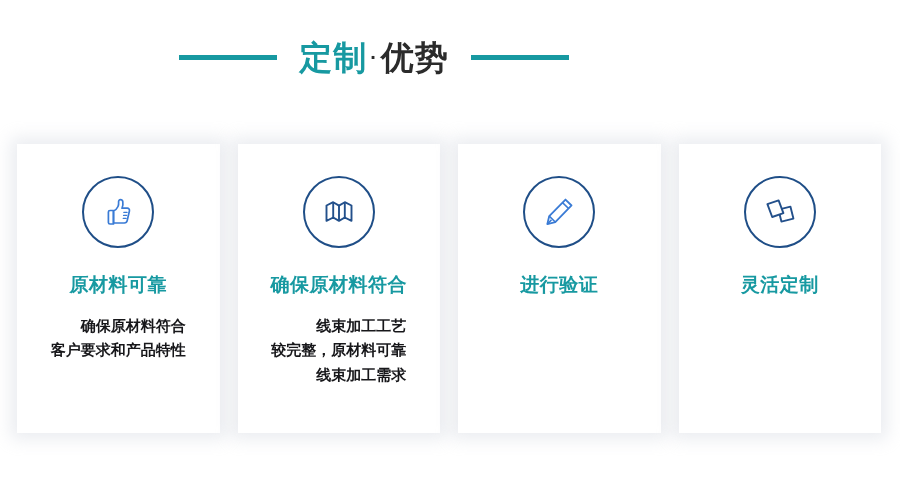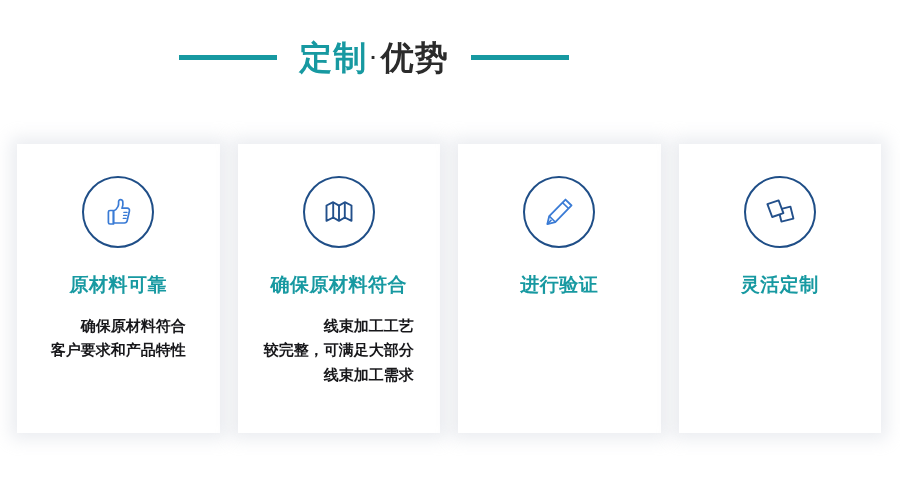--- a/index.html
+++ b/index.html
@@ -150,21 +150,21 @@
         <svg width="36" height="36" viewBox="0 0 36 36" fill="none">
           <path d="M5.5 11.5 L12.2 8.2 L18 11.6 L23.8 8.2 L30.5 11.5 L30.5 26.8
                    L23.8 23.5 L18 26.9 L12.2 23.5 L5.5 26.8 Z" stroke="#23508b" stroke-width="1.9" stroke-linejoin="round"></path>
           <path d="M12.2 8.2 L12.2 23.5" stroke="#23508b" stroke-width="1.9" stroke-linejoin="round"></path>
           <path d="M18 11.6 L18 26.9" stroke="#23508b" stroke-width="1.9" stroke-linejoin="round"></path>
           <path d="M23.8 8.2 L23.8 23.5" stroke="#23508b" stroke-width="1.9" stroke-linejoin="round"></path>
         </svg>
       </span>
       <div class="card-title">确保原材料符合</div>
       <div class="card-desc">线束加工工艺
-较完整，可满足大部分
+较完整，原材料可靠
 线束加工需求</div>
     </div>
 
     <div class="card">
       <span class="icon-circle">
         <svg width="36" height="36" viewBox="0 0 36 36" fill="none">
           <g transform="rotate(-0.5 18 18)">
             <path d="M24.6 5.6 L30.6 11.6 L14.2 28 L6.2 30 L8.2 22 Z" stroke="#3a7bd5" stroke-width="1.8" stroke-linejoin="round"></path>
             <path d="M21.6 8.6 L27.6 14.6" stroke="#3a7bd5" stroke-width="1.6"></path>
             <path d="M8.2 22 L14.2 28" stroke="#3a7bd5" stroke-width="1.6"></path>

